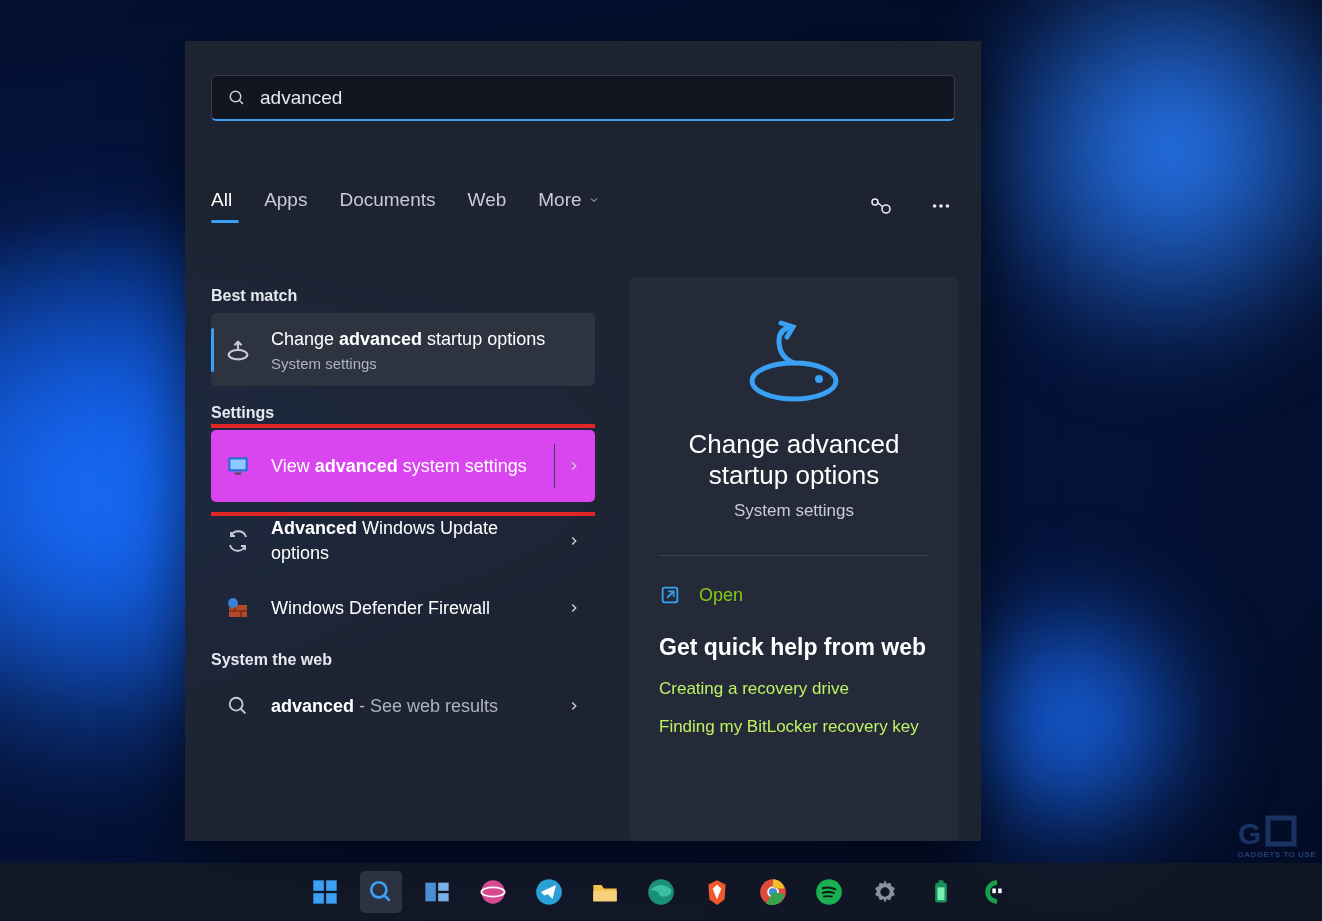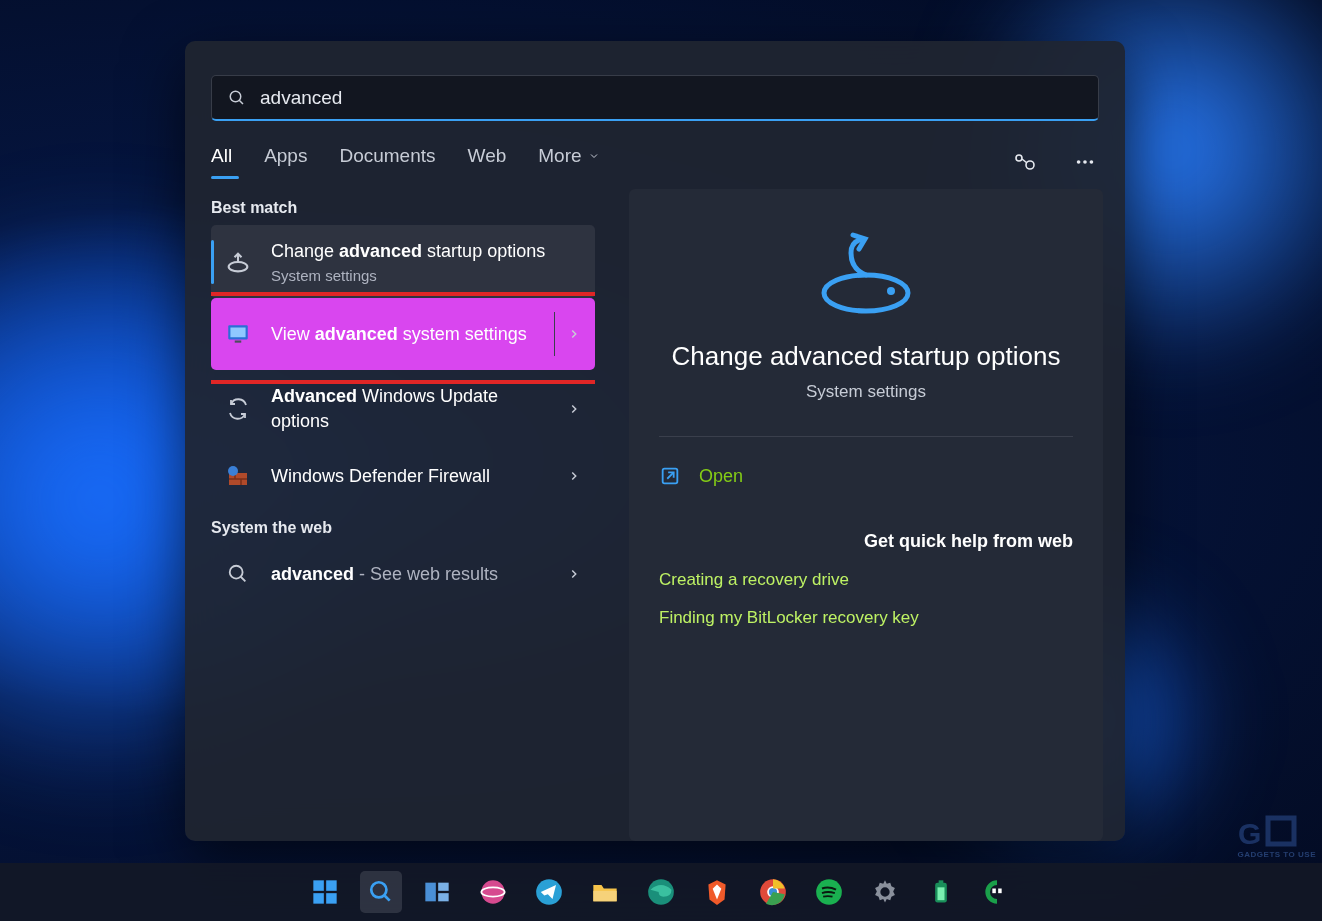--- a/index.html
+++ b/index.html
@@ -16,28 +16,29 @@
   filter: blur(40px);
 }
 .bloom1 { width: 600px; height: 600px; background: radial-gradient(circle, #1a6fff 0%, transparent 70%); left: -200px; top: 200px; }
 .bloom2 { width: 400px; height: 500px; background: radial-gradient(circle, #2a7fff 0%, transparent 70%); right: -50px; top: -100px; }
 .bloom3 { width: 300px; height: 300px; background: radial-gradient(circle, #1a6fff 0%, transparent 70%); right: 100px; bottom: 50px; }
 
 .search-panel {
   position: absolute;
   left: 185px;
   top: 41px;
-  width: 940px;
+  width: 796px;
   height: 800px;
   background: #1f2430ee;
-  border-radius: 10px;
+  border-radius: 0;
   box-shadow: 0 20px 60px rgba(0,0,0,0.6);
   display: flex;
   flex-direction: column;
   backdrop-filter: blur(20px);
+  gap: 44px;
 }
 
 .search-bar {
   margin: 34px 26px 0 26px;
   height: 46px;
   background: #121620;
   border: 1px solid #373c48;
   border-radius: 5px;
   display: flex;
   align-items: center;
@@ -146,21 +147,21 @@
   border-radius: 6px;
   padding: 40px 30px 30px 30px;
   display:flex; flex-direction:column; align-items:stretch;
 }
 .detail-icon { width:110px; height:90px; margin: 0 auto 22px auto; }
 .detail-title { color:#fff; font-size:26px; text-align:center; }
 .detail-sub { color:#c7ccd6; font-size:17px; text-align:center; margin-top:10px; }
 .detail-hr { height:1px; background:#3a3f4c; margin:34px 0 24px 0; }
 .detail-open { display:flex; align-items:center; gap:18px; color:#84cc16; font-size:18px; cursor:pointer; padding:4px 0; }
 .detail-open .oicon { width:22px; height:22px; color:#3aa0f3; }
-.detail-section-hdr { color:#fff; font-size:18px; font-weight:600; margin-top:40px;text-align:right; }
+.detail-section-hdr { color:#fff; font-size:23px; font-weight:600; margin-top:24px; }
 .detail-link { color:#bef264; font-size:17px; margin-top:18px; cursor:pointer; }
 
 .taskbar {
   position:absolute;
   left:0; right:0; bottom:0;
   height:58px;
   background: rgba(20,25,38,0.85);
   backdrop-filter: blur(20px);
   display:flex;
   align-items:center;
@@ -244,20 +245,21 @@
             </svg>
         </div>
         <div class="result-text">
           <div class="result-title">
             <span>Change </span><span class="result-bold">advanced</span><span> startup options</span>
           </div>
           <div class="result-sub">System settings</div>
         </div>
       </div>
 
+      <div class="section-hdr" style="margin-top:18px;">Settings</div>
 
       <div style="position:relative;">
         <div class="result-item" style="background:#d946ef;">
           <div class="result-icon">
             <svg width="26" height="26" viewBox="0 0 24 24">
                 <rect x="3" y="4" width="18" height="13" rx="1" fill="#2a6fd6"></rect>
                 <rect x="5" y="6" width="14" height="9" fill="#8fc8ff"></rect>
                 <rect x="9" y="18" width="6" height="2" fill="#4a4f5c"></rect>
               </svg>
           </div>

